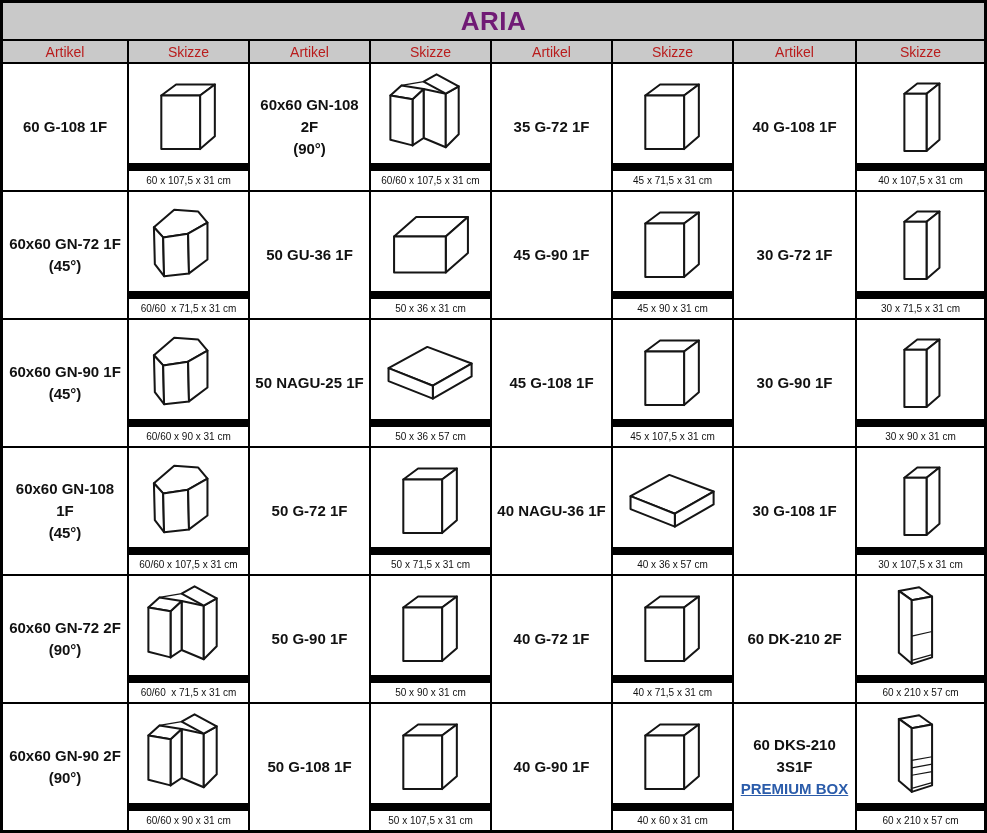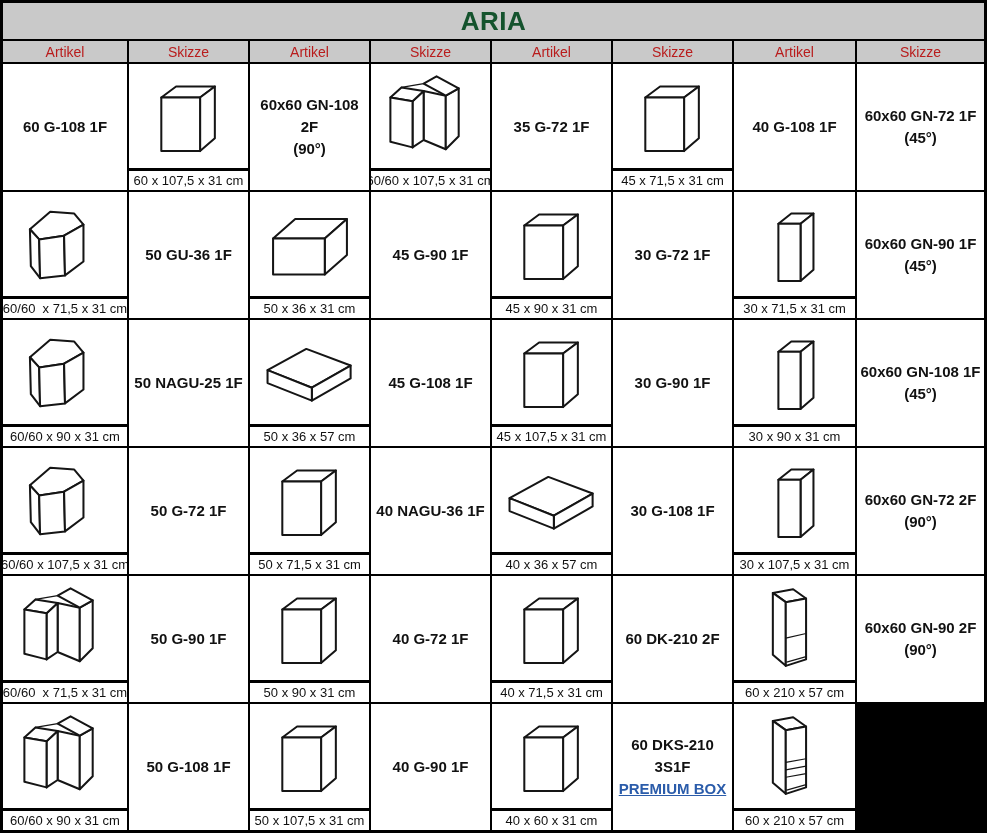--- a/index.html
+++ b/index.html
@@ -11,41 +11,41 @@
     gap:2px;
     background:#000;
     padding:3px;
     width:987px;height:833px;
     box-sizing:border-box;
   }
   .title-cell{
     grid-column:1/-1;
     background:var(--header-bg,#c9c9c9);
     display:flex;align-items:center;justify-content:center;
-    font-weight:bold;font-size:26px;color:#14532d;letter-spacing:.5px;
+    font-weight:bold;font-size:26px;color:#701a75;letter-spacing:.5px;
   }
   .head-cell{
     background:var(--header-bg,#c9c9c9);
     display:flex;align-items:center;justify-content:center;
     font-size:14px;color:#b91c1c;
   }
   .cell{background:#fff;}
   .art-cell{
     display:flex;flex-direction:column;align-items:center;justify-content:center;
     text-align:center;font-weight:bold;font-size:15px;color:#111;
     line-height:22px;padding:3px;overflow:hidden;
   }
   .accent{color:var(--accent,#2b5caa);text-decoration:underline;}
   .sk-cell{display:flex;flex-direction:column;overflow:hidden;}
   .sk-draw{flex:1;display:flex;align-items:center;justify-content:center;overflow:hidden;}
   .sk-draw svg{width:114px;height:96px;}
   .sk-dims{
-    height:19px;flex:0 0 19px;border-top:3px solid #000000;
+    height:19px;flex:0 0 19px;border-top:8px solid #000000;
     display:flex;align-items:center;justify-content:center;
-    font-size:13px;color:#111;white-space:pre;
+    font-size:10px;color:#111;white-space:pre;
   }
 </style>
 </head>
 <body>
 
 <div class="page">
   <div class="grid" id="grid">
     <div class="title-cell">ARIA</div>
 
   <div class="head-cell">Artikel</div>
@@ -97,20 +97,30 @@
             <path d="M30,32 L46,20 L88,20 L72,32 Z" fill="#fff" stroke="#151515" stroke-width="2.2" stroke-linejoin="round" stroke-linecap="round"></path>
             <path d="M72,32 L88,20 L88,76 L72,90 Z" fill="#fff" stroke="#151515" stroke-width="2.2" stroke-linejoin="round" stroke-linecap="round"></path>
             <path d="M30,32 L72,32 L72,90 L30,90 Z" fill="#fff" stroke="#151515" stroke-width="2.2" stroke-linejoin="round" stroke-linecap="round"></path>
           </svg>
         </div>
         <div class="sk-dims">45 x 71,5 x 31 cm</div>
       </div>
       <div class="cell art-cell">
         <div class="art-line">40 G-108 1F</div>
       </div>
+      <div class="cell sk-cell">
+        <div class="sk-draw">
+          <svg viewBox="0 0 120 104" xmlns="http://www.w3.org/2000/svg">
+            <path d="M42,30 L56,19 L80,19 L66,30 Z" fill="#fff" stroke="#151515" stroke-width="2.2" stroke-linejoin="round" stroke-linecap="round"></path>
+            <path d="M66,30 L80,19 L80,80 L66,92 Z" fill="#fff" stroke="#151515" stroke-width="2.2" stroke-linejoin="round" stroke-linecap="round"></path>
+            <path d="M42,30 L66,30 L66,92 L42,92 Z" fill="#fff" stroke="#151515" stroke-width="2.2" stroke-linejoin="round" stroke-linecap="round"></path>
+          </svg>
+        </div>
+        <div class="sk-dims">40 x 107,5 x 31 cm</div>
+      </div>
       <div class="cell art-cell">
         <div class="art-line">60x60 GN-72 1F</div>
         <div class="art-line">(45°)</div>
       </div>
       <div class="cell sk-cell">
         <div class="sk-draw">
           <svg viewBox="0 0 120 104" xmlns="http://www.w3.org/2000/svg">
             <path d="M22,36 L44,17 L70,19 L80,31 L59,43 L32,47 Z" fill="#fff" stroke="#151515" stroke-width="2.2" stroke-linejoin="round" stroke-linecap="round"></path>
             <path d="M22,36 L32,47 L33,89 L23,76 Z" fill="#fff" stroke="#151515" stroke-width="2.2" stroke-linejoin="round" stroke-linecap="round"></path>
             <path d="M32,47 L59,43 L60,86 L33,89 Z" fill="#fff" stroke="#151515" stroke-width="2.2" stroke-linejoin="round" stroke-linecap="round"></path>

